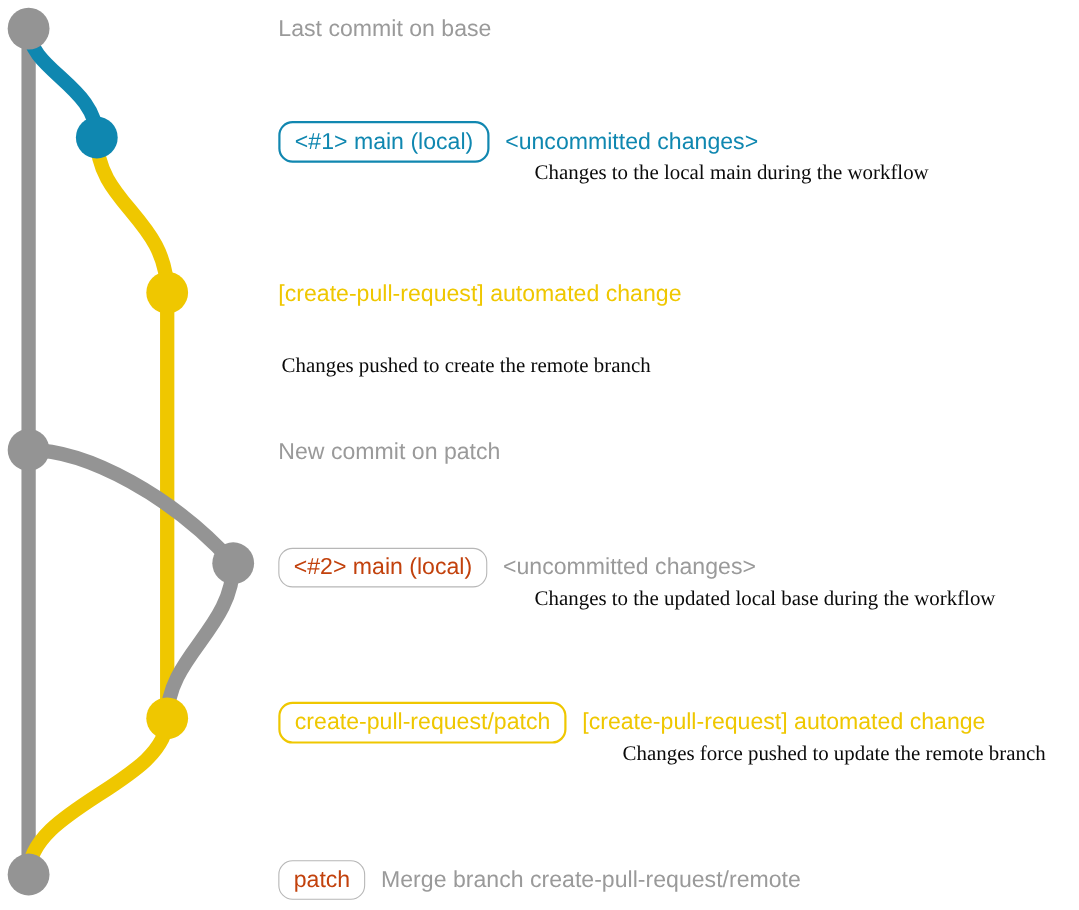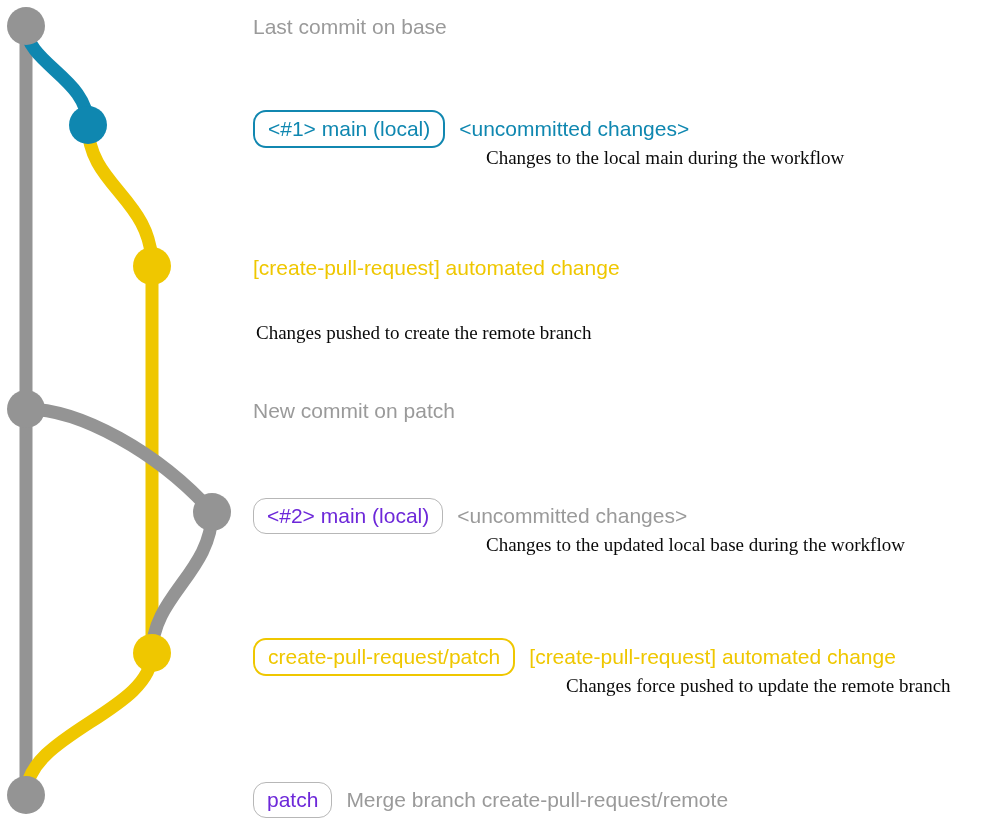--- a/index.html
+++ b/index.html
@@ -45,21 +45,21 @@
     display: inline-block;
     border-radius: 13px;
     padding: 4px 13px 5px 13px;
     font-size: 21px;
     line-height: 25px;
     font-weight: 400;
     background: #ffffff;
     box-sizing: border-box;
   }
   .pill.teal   { border: 2px solid #1187b0; color: #0f87b0; }
-  .pill.grey   { border: 1.5px solid #b7b7b7; color: #6d28d9; }
+  .pill.grey   { border: 1.5px solid #b7b7b7; color: #c2410c; }
   .pill.yellow { border: 2px solid #efc700; color: #efc700; }
 
   .subject {
     font-size: 21px;
     line-height: 25px;
   }
   .subject.teal   { color: #0f87b0; }
   .subject.grey   { color: #9a9a9a; }
   .subject.yellow { color: #efc700; }
 

